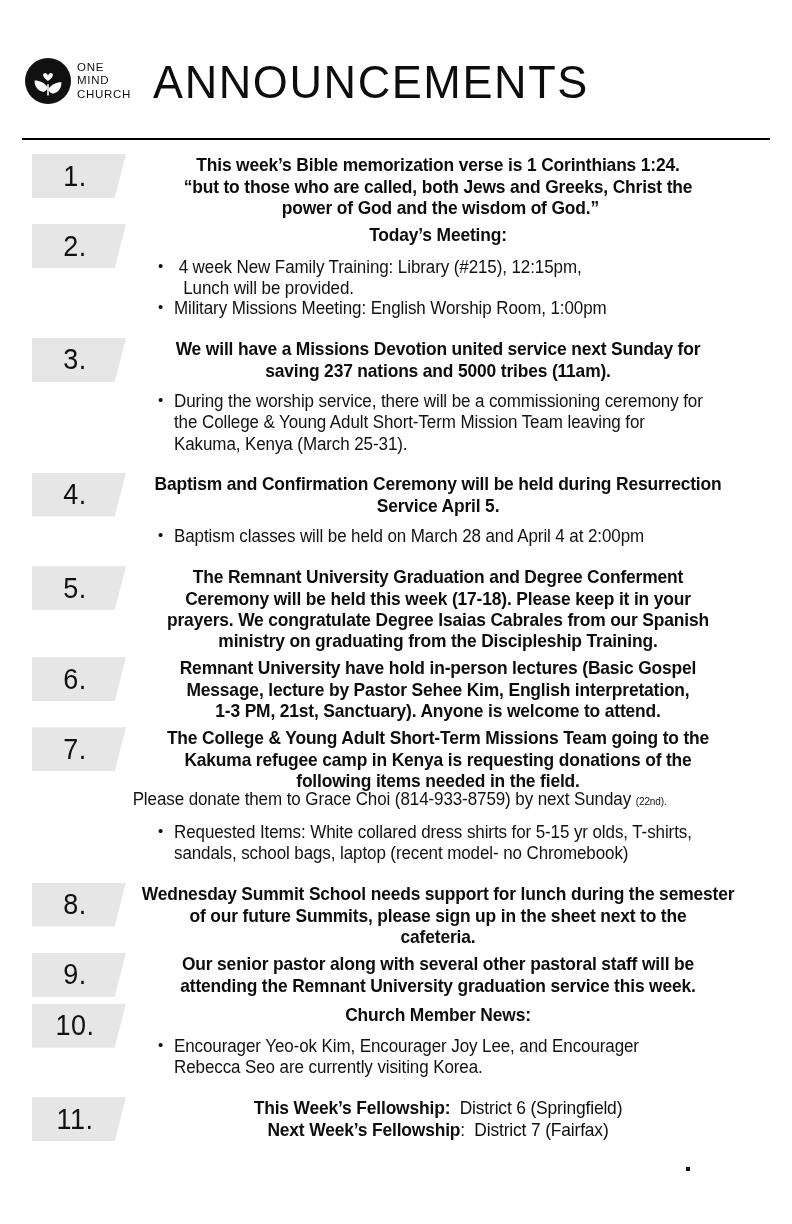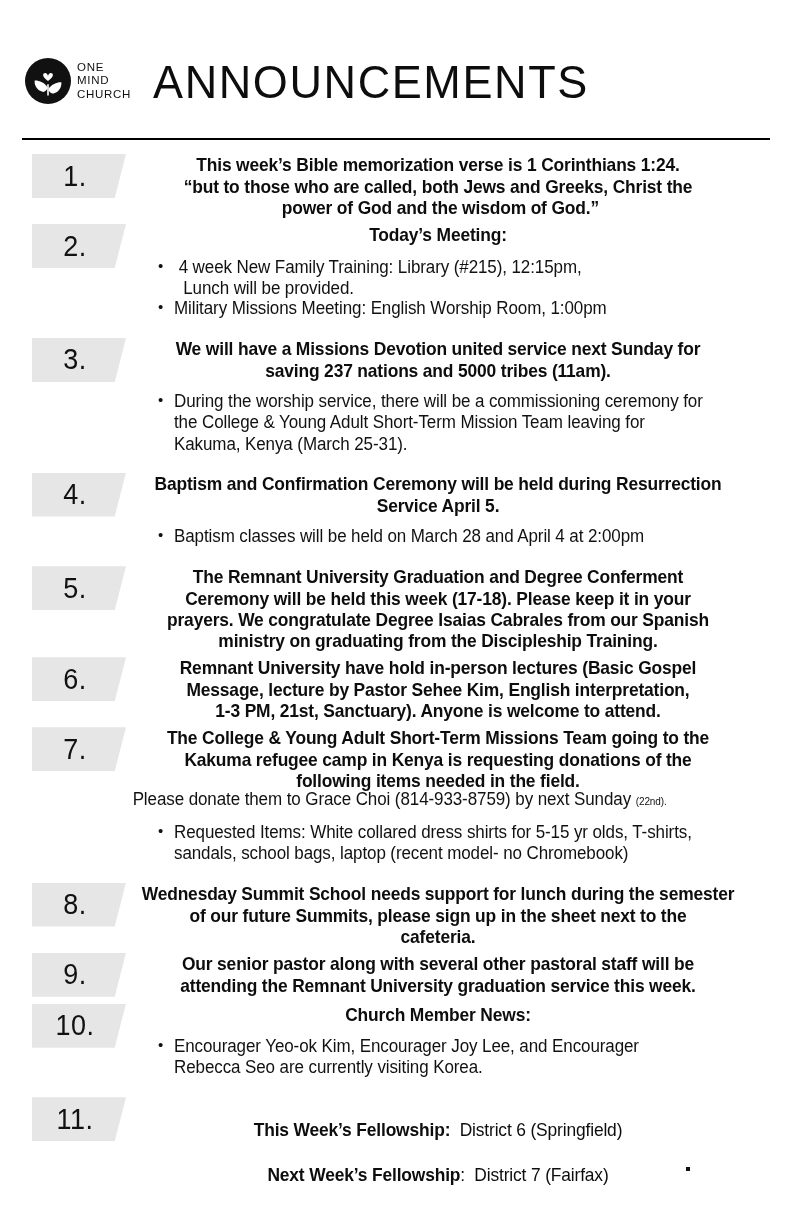--- a/index.html
+++ b/index.html
@@ -154,21 +154,21 @@
   }
   .bullets li::before {
     content: "\2022";
     position: absolute;
     left: 0;
     top: -1px;
     font-size: 15px;
   }
   .small-note { font-size: 10px; }
 
-  .kv { display: block; margin-top: 22px; }
+  .kv { display: block; }
   .kv b { font-weight: bold; }
   .kv .val { font-weight: 400; }
 
   .stray-dot {
     position: absolute;
     left: 686px;
     top: 1167px;
     width: 4px;
     height: 4px;
     background: #111111;

